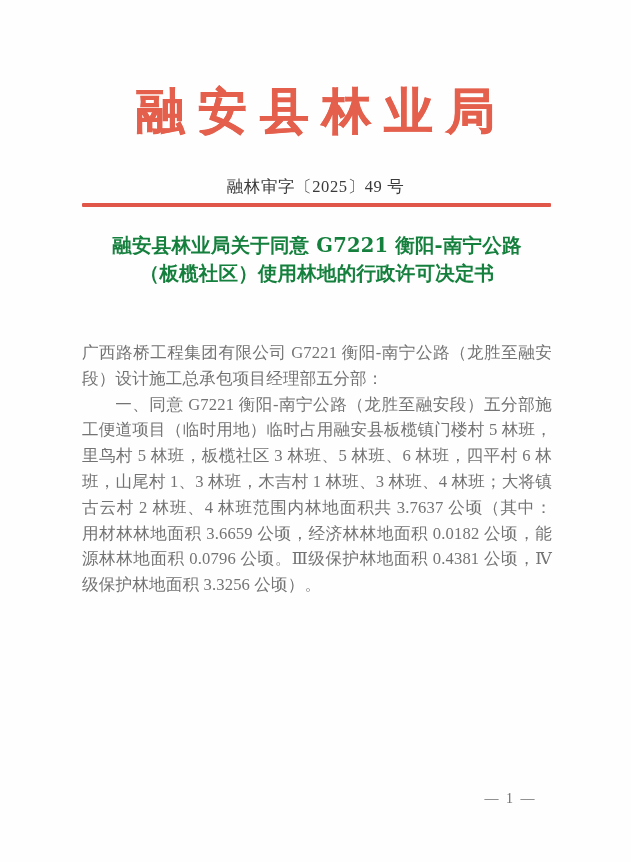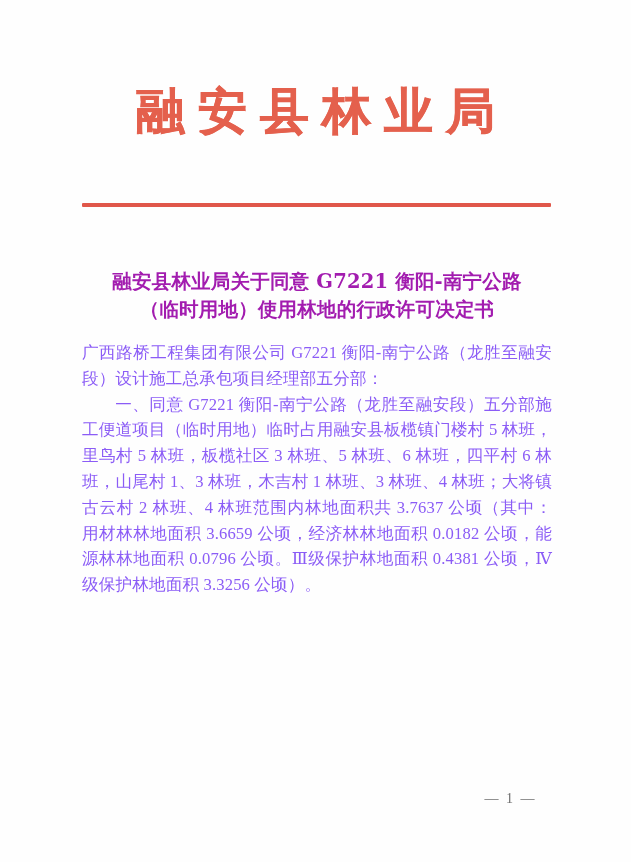--- a/index.html
+++ b/index.html
@@ -73,39 +73,38 @@
   .doc-title {
     position: absolute;
     top: 232px;
     left: 78px;
     width: 478px;
     text-align: center;
     font-family: "DejaVu Serif", "Liberation Serif", serif;
     font-weight: 700;
     font-size: 19.5px;
     line-height: 27.5px;
-    color: #a21caf;
+    color: #15803d;
     letter-spacing: 0.2px;
-    margin-top: 36px;
   }
   .doc-title .tline {
     display: block;
     white-space: nowrap;
   }
 
   
   .body-text {
     position: absolute;
     top: 340px;
     left: 82px;
     width: 470px;
     font-family: "Liberation Serif", "DejaVu Serif", serif;
     font-size: 16.6px;
     line-height: 25.8px;
-    color: #8b5cf6;
+    color: #737373;
     text-align: justify;
     text-justify: inter-ideograph;
     letter-spacing: 0.15px;
   }
   .body-text p {
     margin: 0 0 0 0;
   }
   .para-indent {
     text-indent: 2em;
   }
@@ -130,26 +129,27 @@
 </style>
 </head>
 <body>
 
 <div class="page">
 
   <div class="letterhead">
     <span class="letterhead-title">融安县林业局</span>
   </div>
 
+  <div class="doc-number">融林审字〔2025〕49 号</div>
 
   <div class="red-rule"></div>
 
   <div class="doc-title">
     <span class="tline">融安县林业局关于同意 G7221 衡阳-南宁公路</span>
-    <span class="tline">（临时用地）使用林地的行政许可决定书</span>
+    <span class="tline">（板榄社区）使用林地的行政许可决定书</span>
   </div>
 
   <div class="body-text">
     <p>广西路桥工程集团有限公司 G7221 衡阳-南宁公路（龙胜至融安段）设计施工总承包项目经理部五分部：</p>
     <p class="para-indent">一、同意 G7221 衡阳-南宁公路（龙胜至融安段）五分部施工便道项目（临时用地）临时占用融安县板榄镇门楼村 5 林班，里鸟村 5 林班，板榄社区 3 林班、5 林班、6 林班，四平村 6 林班，山尾村 1、3 林班，木吉村 1 林班、3 林班、4 林班；大将镇古云村 2 林班、4 林班范围内林地面积共 3.7637 公顷（其中：用材林林地面积 3.6659 公顷，经济林林地面积 0.0182 公顷，能源林林地面积 0.0796 公顷。Ⅲ级保护林地面积 0.4381 公顷，Ⅳ级保护林地面积 3.3256 公顷）。</p>
   </div>
 
   <div class="page-number">
     <span class="pn-inner">— 1 —</span>
   </div>

